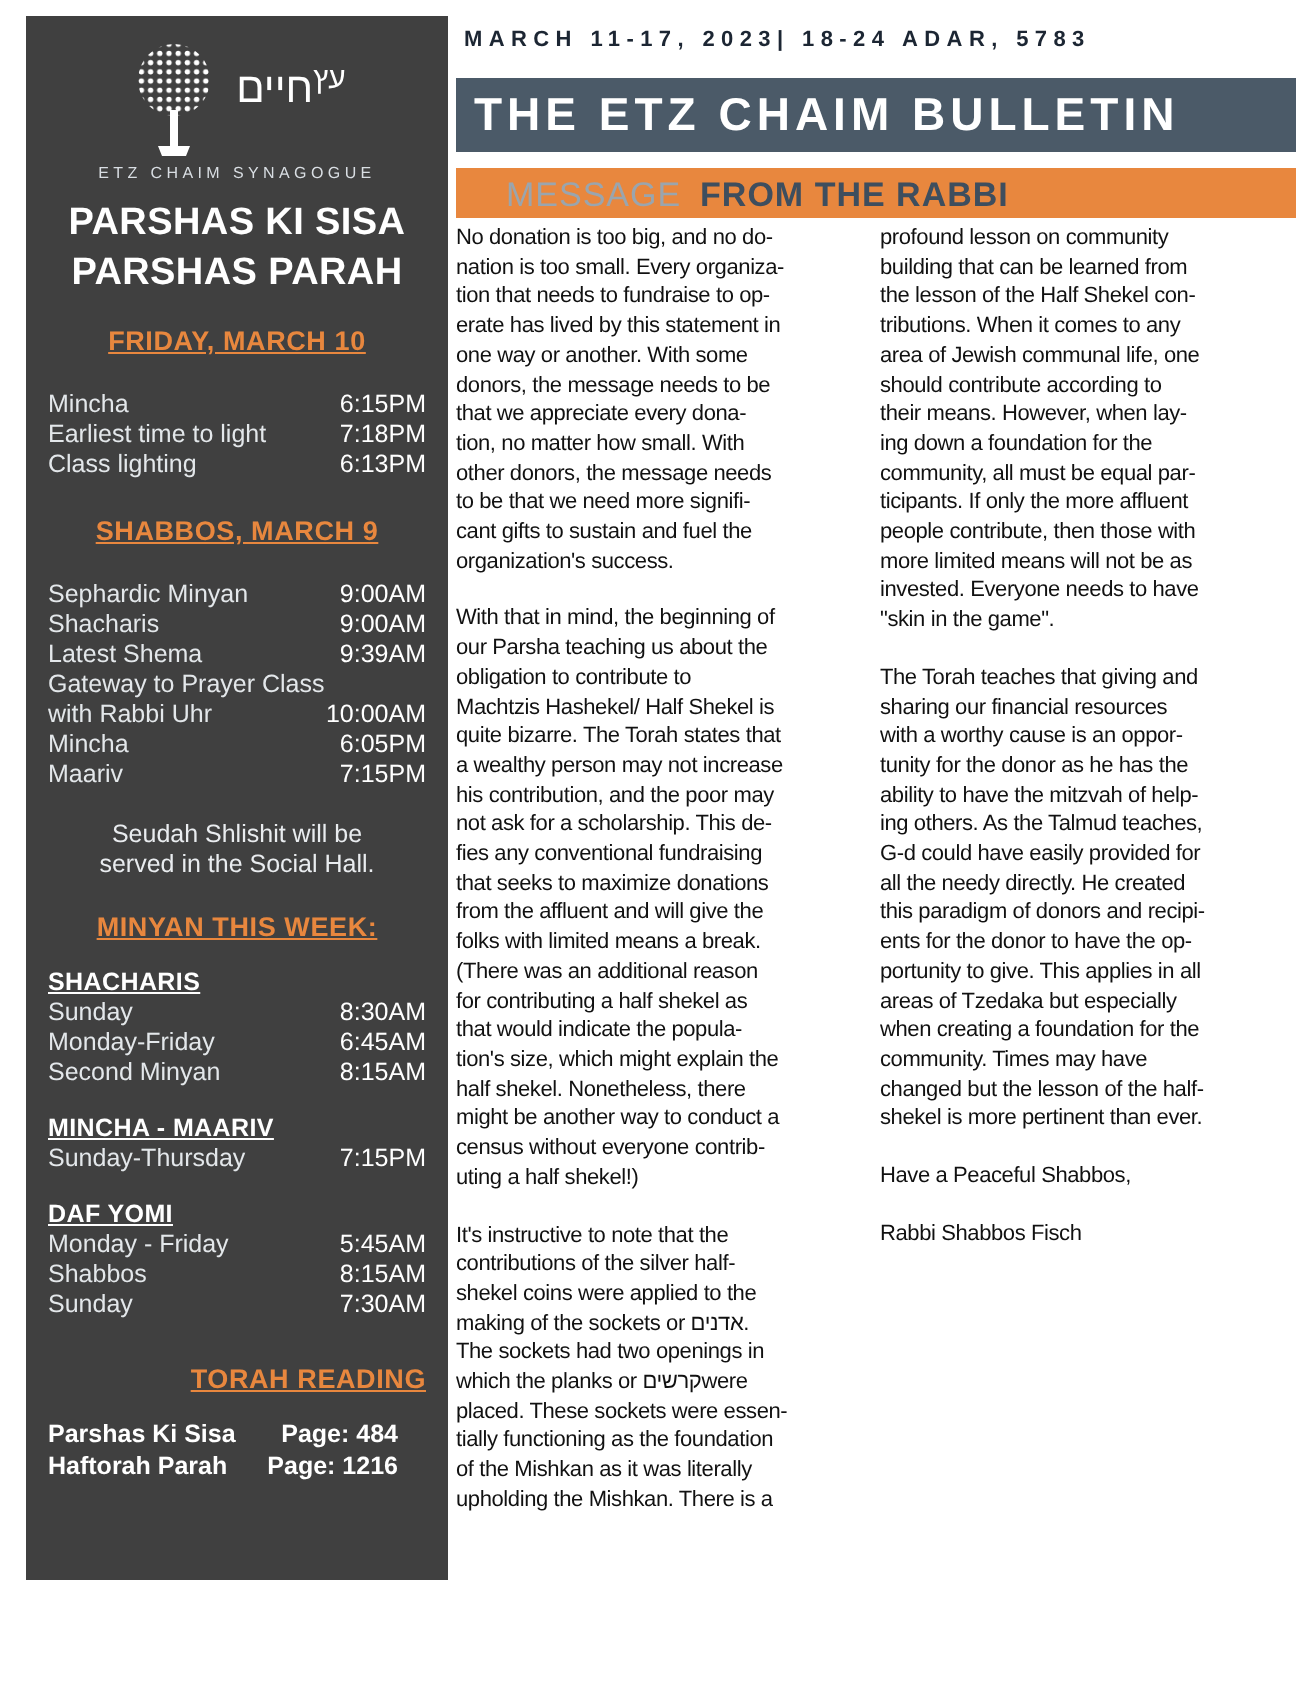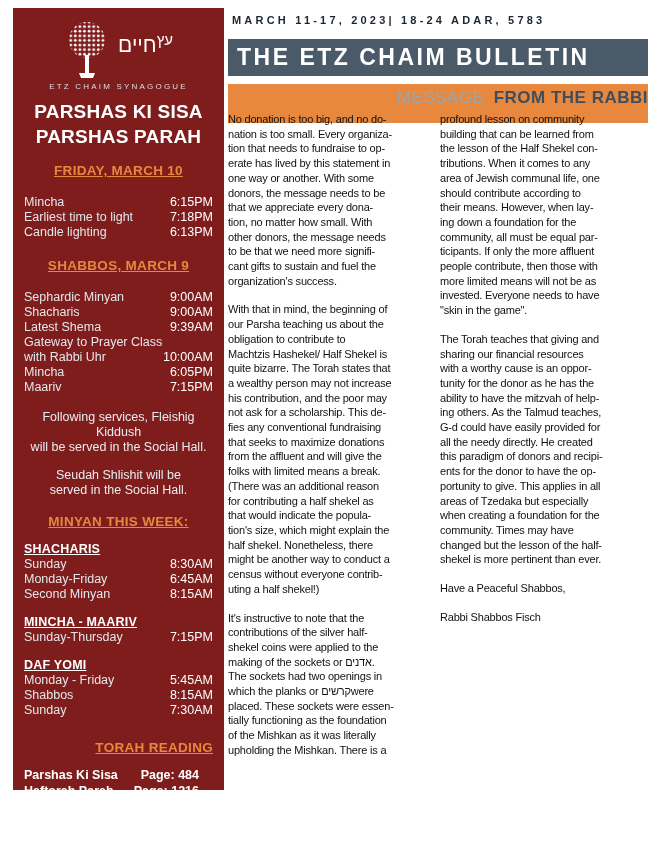--- a/index.html
+++ b/index.html
@@ -5,21 +5,21 @@
   * { margin:0; padding:0; box-sizing:border-box; }
   html,body { background:#ffffff; }
   body { font-family:"Liberation Sans", sans-serif; }
   .page {
     position:relative; width:650px; height:841px; background:#fff; overflow:hidden;
   }
 
   
   .sidebar {
     position:absolute; left:13px; top:8px; width:211px; height:782px;
-    background:#7f1d1d; color:#fff; padding:10px 11px 0 11px;
+    background:#404040; color:#fff; padding:10px 11px 0 11px;
   }
   .logo-row { display:flex; justify-content:center; align-items:flex-start; gap:2px; height:60px; margin-top:2px; }
   .logo-heb { direction:rtl; color:#fff; margin-top:14px; line-height:1; white-space:nowrap; }
   .heb-ets  { font-size:15px; position:relative; top:-7px; }
   .heb-chaim{ font-size:21px; }
   .synagogue-name { text-align:center; font-size:8px; letter-spacing:2.2px; color:#d9dee3; margin-top:2px; }
   .parsha-title { margin-top:8px; text-align:center; font-weight:700; font-size:19px; line-height:25px; letter-spacing:0.2px; }
 
   .orange-head {
     margin-top:14px; text-align:center; color:#e8873e; font-weight:700;
@@ -45,22 +45,22 @@
   .date-line {
     position:absolute; left:232px; top:14px; width:416px;
     font-size:11px; font-weight:700; letter-spacing:3.2px; color:#1c2633; white-space:nowrap;
   }
   .title-bar {
     position:absolute; left:228px; top:39px; width:420px; height:37px;
     background:#4b5a68; color:#fff; font-weight:700; font-size:23px;
     letter-spacing:2.5px; line-height:37px; padding-left:9px; white-space:nowrap;
   }
   .banner-bar {
-    position:absolute; left:228px; top:84px; width:420px; height:39px;
-    background:#e8873e; line-height:27px; padding-left:14px; white-space:nowrap;text-align:right;
+    position:absolute; left:228px; top:84px; width:420px; height:25px;
+    background:#e8873e; line-height:27px; padding-left:25px; white-space:nowrap;
   }
   .banner-light { color:#9aa5ae; font-size:17px; letter-spacing:0.5px; font-weight:400; }
   .banner-bold  { color:#3e4e5e; font-size:17px; letter-spacing:0.5px; font-weight:800; margin-left:5px; }
 
   
   .article { position:absolute; left:228px; top:112px; width:412px; display:flex; gap:12px; }
   .col { width:200px; }
   .col p {
     font-size:11px; font-weight:400; color:#111; line-height:14.7px;
     letter-spacing:-0.2px; white-space:pre-line; margin-bottom:14px;
@@ -99,21 +99,21 @@
     <div class="sched">
         <div class="sched-row">
         <span class="lbl">Mincha</span>
         <span class="tm">6:15PM</span>
       </div>
         <div class="sched-row">
         <span class="lbl">Earliest time to light</span>
         <span class="tm">7:18PM</span>
       </div>
         <div class="sched-row">
-        <span class="lbl">Candle lighting</span>
+        <span class="lbl">Class lighting</span>
         <span class="tm">6:13PM</span>
       </div>
       </div>
 
     <div class="orange-head" style="margin-top:18px;">SHABBOS, MARCH 9</div>
     <div class="sched">
         <div class="sched-row">
         <span class="lbl">Sephardic Minyan</span>
         <span class="tm">9:00AM</span>
       </div>
@@ -137,22 +137,20 @@
         <span class="lbl">Mincha</span>
         <span class="tm">6:05PM</span>
       </div>
         <div class="sched-row">
         <span class="lbl">Maariv</span>
         <span class="tm">7:15PM</span>
       </div>
       </div>
 
     <div>
-        <div class="note">Following services, Fleishig Kiddush
-will be served in the Social Hall.</div>
         <div class="note">Seudah Shlishit will be
 served in the Social Hall.</div>
       </div>
 
     <div class="orange-head minyan-head">MINYAN THIS WEEK:</div>
 
     <div class="group">
       <div class="group-name">SHACHARIS</div>
       <div>
           <div class="sched-row">

